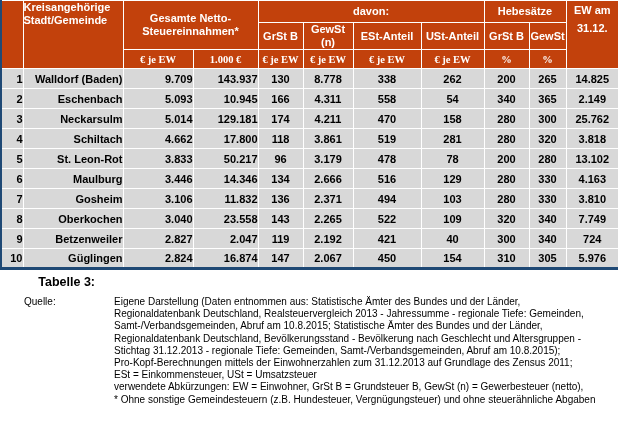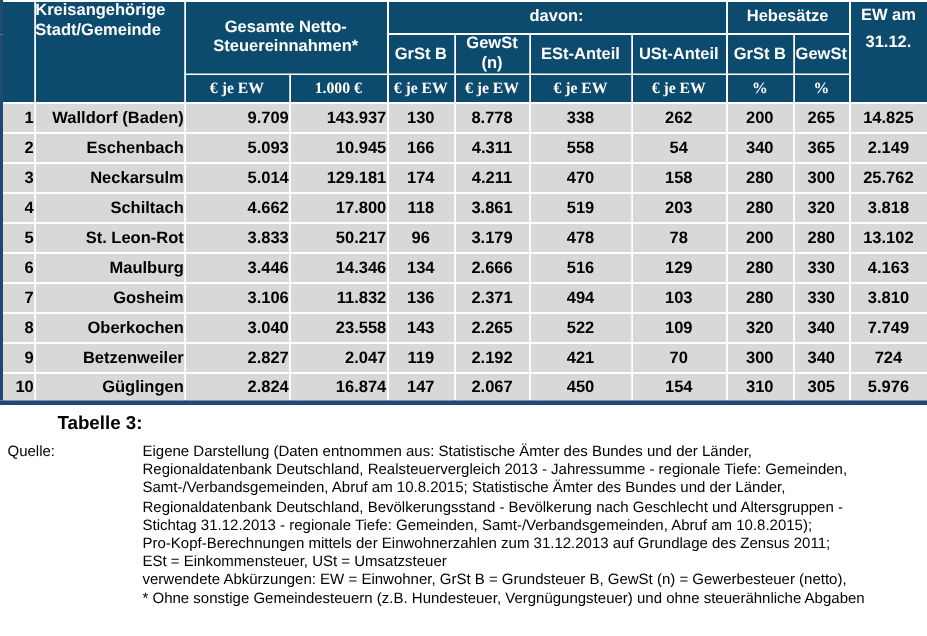--- a/index.html
+++ b/index.html
@@ -12,21 +12,21 @@
   table.ranking{
     border-collapse:collapse;table-layout:fixed;width:618px;
     border-left:2px solid #1F4975;border-right:2px solid #1F4975;
     border-bottom:3px solid #1F4975;
   }
   table.ranking td,table.ranking th{
     border:1px solid #ffffff;padding:0;overflow:hidden;
     font-weight:bold;
   }
   .hd{
-    background:#0c4a6e;color:#ffffff;text-align:center;vertical-align:middle;
+    background:#c2410c;color:#ffffff;text-align:center;vertical-align:middle;
     font-size:11px;line-height:13px;
   }
   .hd-city{text-align:left;vertical-align:top;padding:4px 2px 0 6px;}
   .hd-total{font-size:11px;}
   .hd-ew{vertical-align:top;padding-top:4px;line-height:18px;}
   .hd-unit{font-size:10.5px;}
   .r1{height:22px;}
   .r2{height:19px;}
   .r3{height:19px;font-family:Liberation Serif, serif;}
   .dr{height:20px;}
@@ -43,21 +43,21 @@
   }
   .caption .lbl{
     width:95px;flex:0 0 95px;font-weight:bold;font-size:12.5px;padding-left:5px;
     box-sizing:border-box;
     text-align:right;
   }
   .caption .txt{
     width:515px;font-weight:bold;font-size:12.5px;line-height:16px;
   }
   .source{
-    display:flex;margin-top:7px;
+    display:flex;margin-top:7px;margin-left:19px;
   }
   .source .lbl{
     width:95px;flex:0 0 95px;font-size:10px;padding-left:5px;box-sizing:border-box;
   }
   .source .txt{
     width:523px;font-size:10px;line-height:12.2px;
   }
   .source .txt div{white-space:nowrap;}
 </style>
 </head>
@@ -147,21 +147,21 @@
       <td class="dc ta-c">25.762</td>
     </tr>
     <tr class="dr">
       <td class="dc rank">4</td>
       <td class="dc ta-l">Schiltach</td>
       <td class="dc ta-r">4.662</td>
       <td class="dc ta-r">17.800</td>
       <td class="dc ta-c">118</td>
       <td class="dc ta-c">3.861</td>
       <td class="dc ta-c">519</td>
-      <td class="dc ta-c">203</td>
+      <td class="dc ta-c">281</td>
       <td class="dc ta-c">280</td>
       <td class="dc ta-c">320</td>
       <td class="dc ta-c">3.818</td>
     </tr>
     <tr class="dr">
       <td class="dc rank">5</td>
       <td class="dc ta-l">St. Leon-Rot</td>
       <td class="dc ta-r">3.833</td>
       <td class="dc ta-r">50.217</td>
       <td class="dc ta-c">96</td>
@@ -212,21 +212,21 @@
       <td class="dc ta-c">7.749</td>
     </tr>
     <tr class="dr">
       <td class="dc rank">9</td>
       <td class="dc ta-l">Betzenweiler</td>
       <td class="dc ta-r">2.827</td>
       <td class="dc ta-r">2.047</td>
       <td class="dc ta-c">119</td>
       <td class="dc ta-c">2.192</td>
       <td class="dc ta-c">421</td>
-      <td class="dc ta-c">70</td>
+      <td class="dc ta-c">40</td>
       <td class="dc ta-c">300</td>
       <td class="dc ta-c">340</td>
       <td class="dc ta-c">724</td>
     </tr>
     <tr class="dr">
       <td class="dc rank">10</td>
       <td class="dc ta-l">Güglingen</td>
       <td class="dc ta-r">2.824</td>
       <td class="dc ta-r">16.874</td>
       <td class="dc ta-c">147</td>

